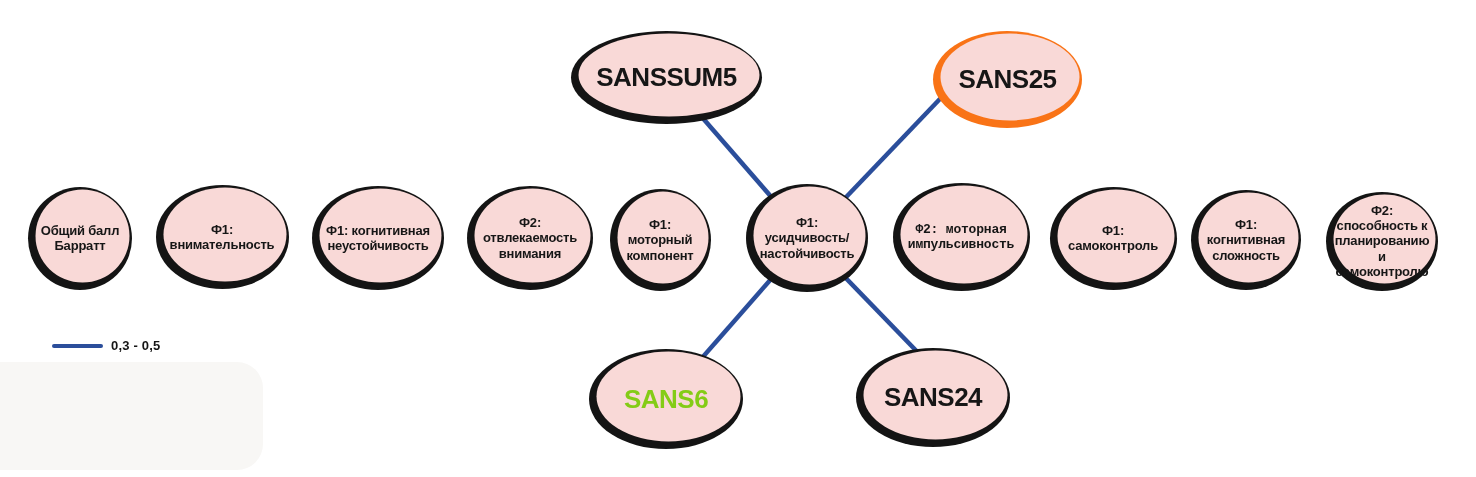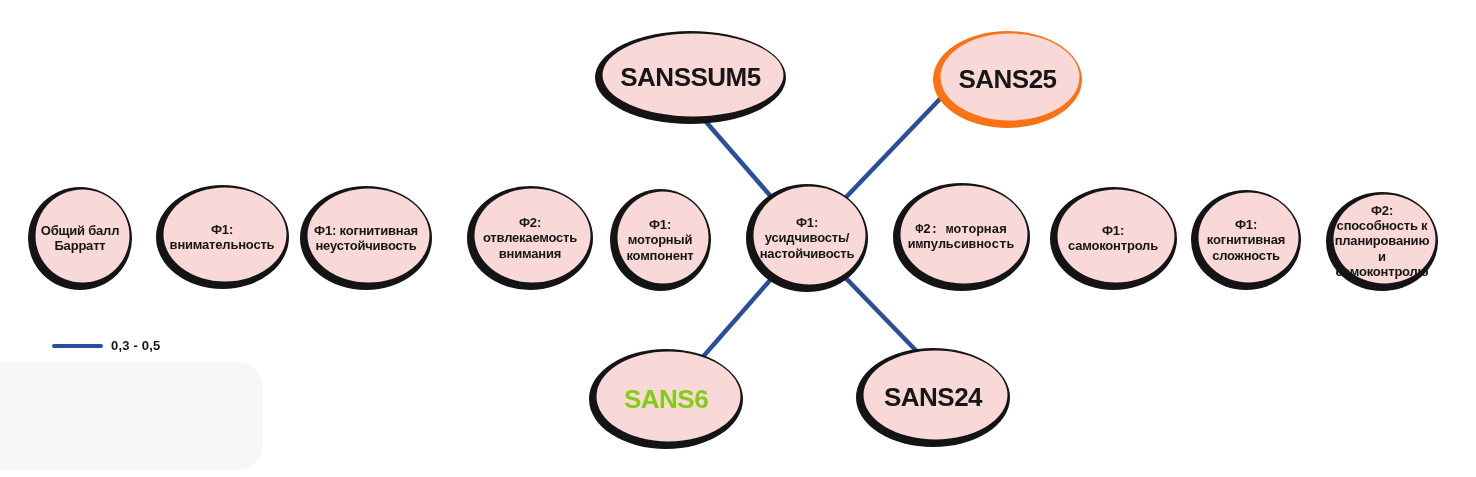--- a/index.html
+++ b/index.html
@@ -87,21 +87,21 @@
       <div class="node small" style="left: 28px; top: 186.5px; width: 104px; height: 103px; background: rgb(20, 20, 20);">
         <div class="fill" style="background: rgb(249, 217, 215);"></div>
         <div class="label" style="color: rgb(22, 22, 22);">Общий балл
 Барратт</div>
       </div>
       <div class="node small" style="left: 155.5px; top: 185px; width: 133px; height: 104px; background: rgb(20, 20, 20);">
         <div class="fill" style="background: rgb(249, 217, 215);"></div>
         <div class="label" style="color: rgb(22, 22, 22);">Ф1:
 внимательность</div>
       </div>
-      <div class="node small" style="left: 300px; top: 186px; width: 132px; height: 104px; background: rgb(20, 20, 20);">
+      <div class="node small" style="left: 312px; top: 186px; width: 132px; height: 104px; background: rgb(20, 20, 20);">
         <div class="fill" style="background: rgb(249, 217, 215);"></div>
         <div class="label" style="color: rgb(22, 22, 22);">Ф1: когнитивная
 неустойчивость</div>
       </div>
       <div class="node small" style="left: 467px; top: 186px; width: 126px; height: 104px; background: rgb(20, 20, 20);">
         <div class="fill" style="background: rgb(249, 217, 215);"></div>
         <div class="label" style="color: rgb(22, 22, 22);">Ф2:
 отвлекаемость
 внимания</div>
       </div>
@@ -133,21 +133,21 @@
 когнитивная
 сложность</div>
       </div>
       <div class="node small" style="left: 1326px; top: 191.5px; width: 112px; height: 99px; background: rgb(20, 20, 20);">
         <div class="fill" style="background: rgb(249, 217, 215);"></div>
         <div class="label" style="color: rgb(22, 22, 22);">Ф2:
 способность к
 планированию и
 самоконтролю</div>
       </div>
-      <div class="node large" style="left: 595px; top: 30.5px; width: 191px; height: 93px; background: rgb(20, 20, 20);">
+      <div class="node large" style="left: 571px; top: 30.5px; width: 191px; height: 93px; background: rgb(20, 20, 20);">
         <div class="fill" style="background: rgb(249, 217, 215);"></div>
         <div class="label" style="color: rgb(22, 22, 22);">SANSSUM5</div>
       </div>
       <div class="node large" style="left: 933px; top: 30.5px; width: 149px; height: 97px; background: #f97316;">
         <div class="fill" style="background: rgb(249, 217, 215);"></div>
         <div class="label" style="color: rgb(22, 22, 22);">SANS25</div>
       </div>
       <div class="node large" style="left: 589px; top: 349px; width: 154px; height: 100px; background: rgb(20, 20, 20);">
         <div class="fill" style="background: rgb(249, 217, 215);"></div>
         <div class="label" style="color: #84cc16; text-align: center;">SANS6</div>

